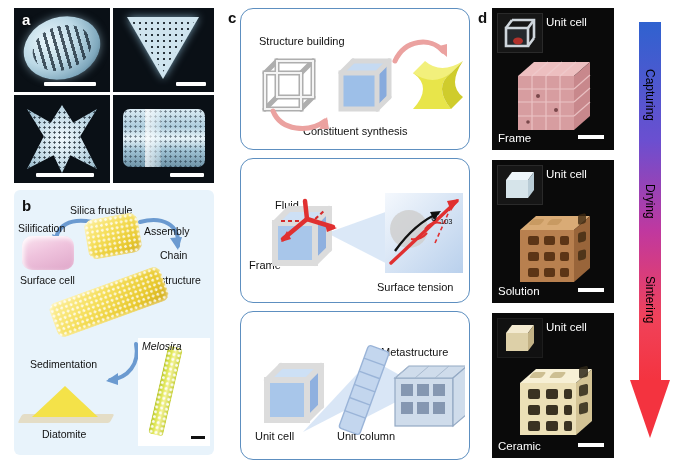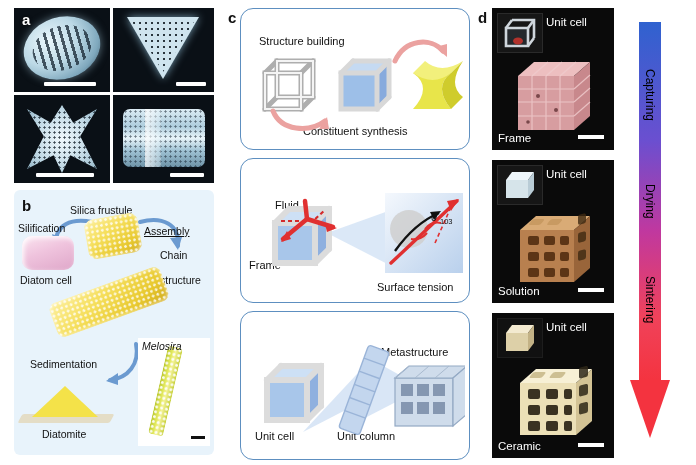--- a/index.html
+++ b/index.html
@@ -139,26 +139,26 @@
   <svg class="arrowc" style="left:38px;top:24px;" width="46" height="36">
     <path d="M4 32 C2 10 20 4 40 8" fill="none" stroke="#6b9ad0" stroke-width="4" stroke-linecap="round"></path>
     <polygon points="4,34 0,20 11,24" fill="#6b9ad0"></polygon>
   </svg>
   <div class="txt" style="left:4px;top:32px;">Silification</div>
 
   <svg class="arrowc" style="left:122px;top:24px;" width="48" height="40">
     <path d="M4 8 C26 2 44 10 42 32" fill="none" stroke="#6b9ad0" stroke-width="4" stroke-linecap="round"></path>
     <polygon points="42,36 34,24 46,23" fill="#6b9ad0"></polygon>
   </svg>
-  <div class="txt" style="left:130px;top:35px;text-decoration:underline;">Assembly</div>
+  <div class="txt" style="left:130px;top:35px;">Assembly</div>
 
   <div class="frustule spk" style="left:72px;top:26px;width:54px;height:40px;transform:rotate(-10deg);"></div>
 
   <div class="diatomcell"></div>
-  <div class="txt" style="left:6px;top:84px;">Diatom cell</div>
+  <div class="txt" style="left:6px;top:84px;">Surface cell</div>
 
   <div class="txt" style="left:146px;top:59px;">Chain</div>
   <div class="txt" style="left:146px;top:84px;">structure</div>
 
   <div class="frustule spk" style="left:36px;top:94px;width:118px;height:36px;transform:rotate(-20deg);border-radius:8px;"></div>
 
   <svg class="arrowc" style="left:88px;top:150px;" width="40" height="48">
     <path d="M34 4 C38 24 26 38 8 40" fill="none" stroke="#6b9ad0" stroke-width="4" stroke-linecap="round"></path>
     <polygon points="4,41 16,33 16,45" fill="#6b9ad0"></polygon>
   </svg>

